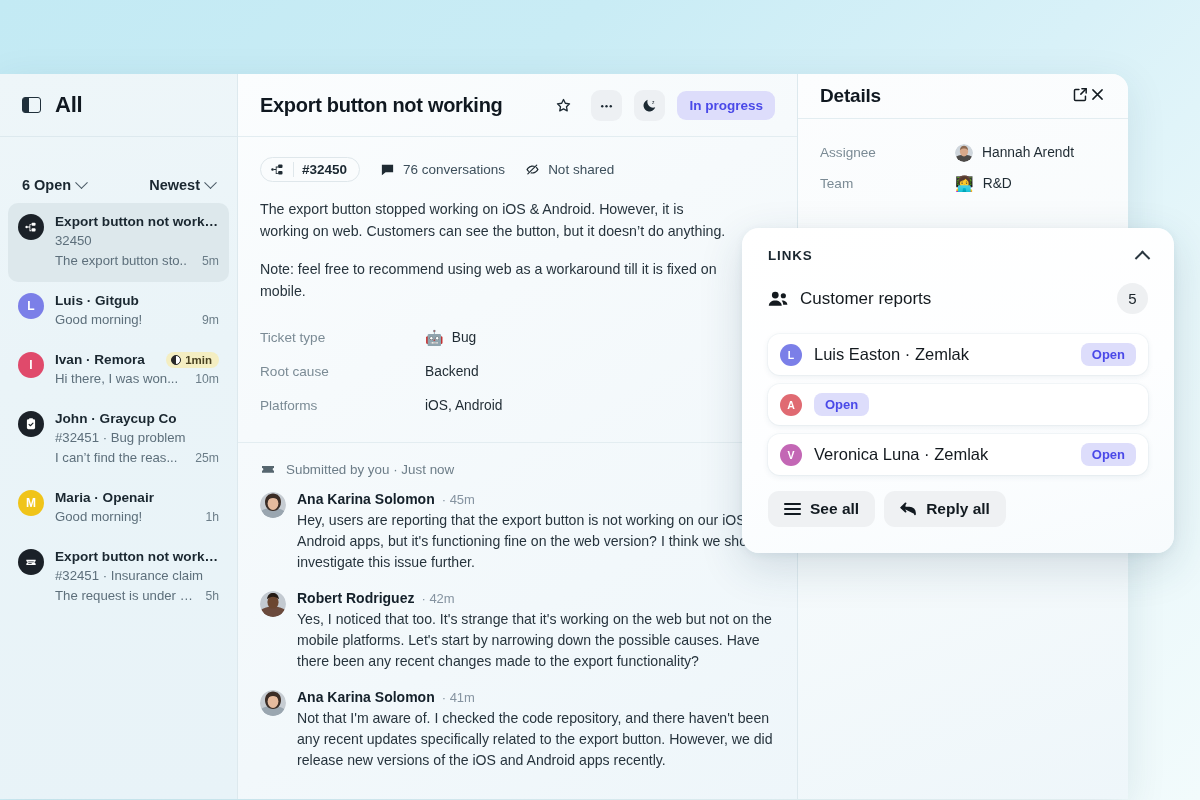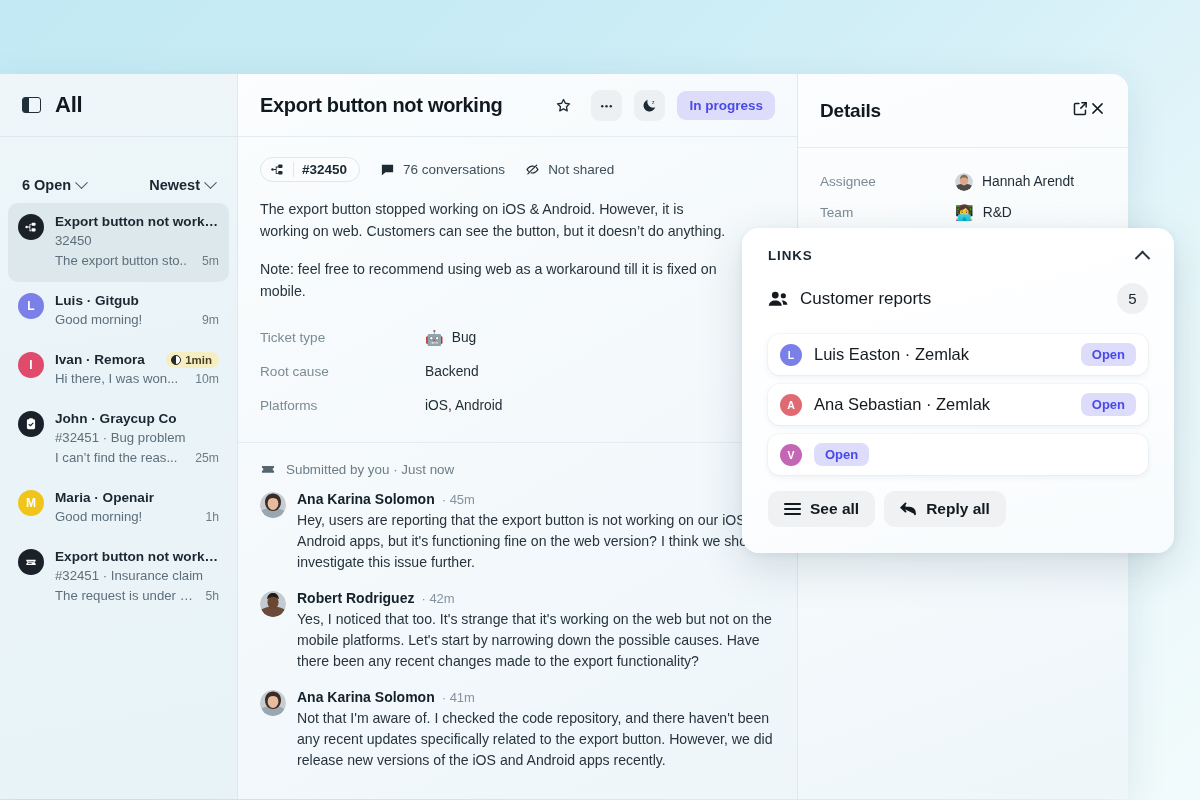--- a/index.html
+++ b/index.html
@@ -222,21 +222,21 @@
   .msg-time { font-size: 13px; color: #8593a0; }
   .msg-text { font-size: 14.1px; line-height: 21px; color: #27343d; max-width: 500px; }
 
   
   .details {
     width: 330px; flex: 0 0 330px;
     background: linear-gradient(160deg,#fcfdfe 0%, #f7fbfc 50%, #eef6fa 100%);
     display: flex; flex-direction: column;
   }
   .details-header {
-    height: 74px;
+    height: 45px;
     display: flex; align-items: center; 
     padding: 2px 22px;
     border-bottom: 1px solid #e3edf1;
   }
   .details-title {
     flex: 1; font-size: 19px; font-weight: 700; color: #101820; letter-spacing: -.2px;
   }
   .details-header svg { width: 17px; height: 17px; }
 
   .details-body { padding: 18px 22px 0 22px; }
@@ -687,25 +687,25 @@
   </div>
 
   <div id="link-items">
       <div class="link-item">
         <span class="link-av" style="background: rgb(123, 127, 232);">L</span>
         <span class="link-name">Luis Easton · Zemlak</span>
         <span class="open-pill">Open</span>
       </div>
       <div class="link-item">
         <span class="link-av" style="background: rgb(224, 106, 114);">A</span>
-        <span class="link-name">Ana Sebastian · Zemlak</span>
         <span class="open-pill">Open</span>
       </div>
       <div class="link-item">
         <span class="link-av" style="background: rgb(195, 103, 181);">V</span>
+        <span class="link-name">Veronica Luna · Zemlak</span>
         <span class="open-pill">Open</span>
       </div>
     </div>
 
   <div class="links-actions">
     <div class="act-btn">
       <svg viewBox="0 0 20 16">
         <rect y="1" width="20" height="2.2" rx="1.1"></rect>
         <rect y="6.9" width="20" height="2.2" rx="1.1"></rect>
         <rect y="12.8" width="20" height="2.2" rx="1.1"></rect>

